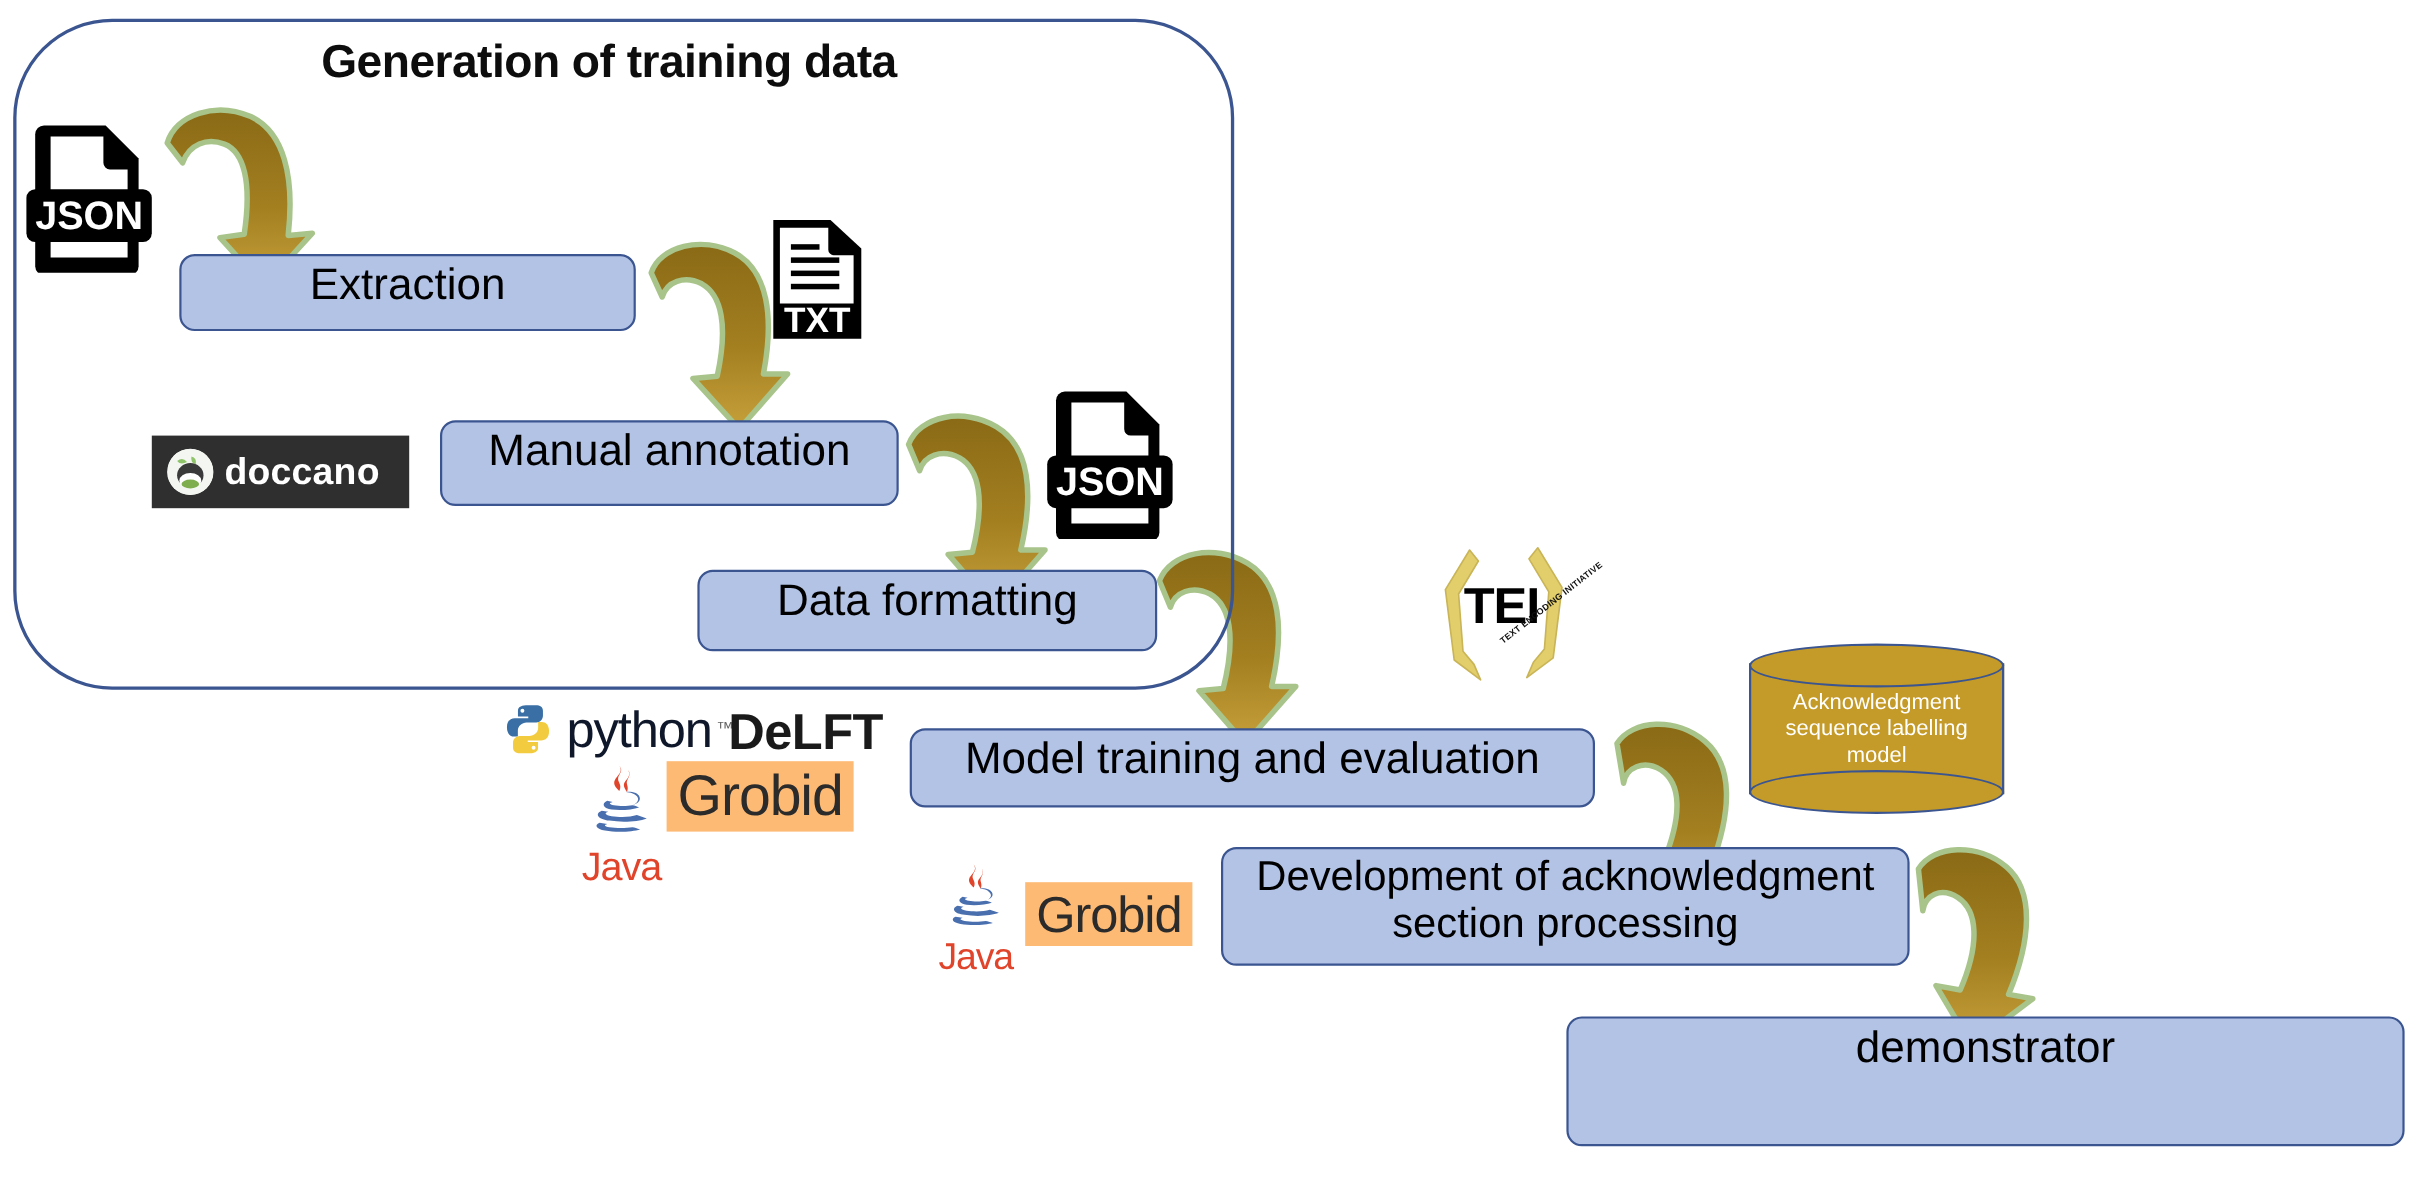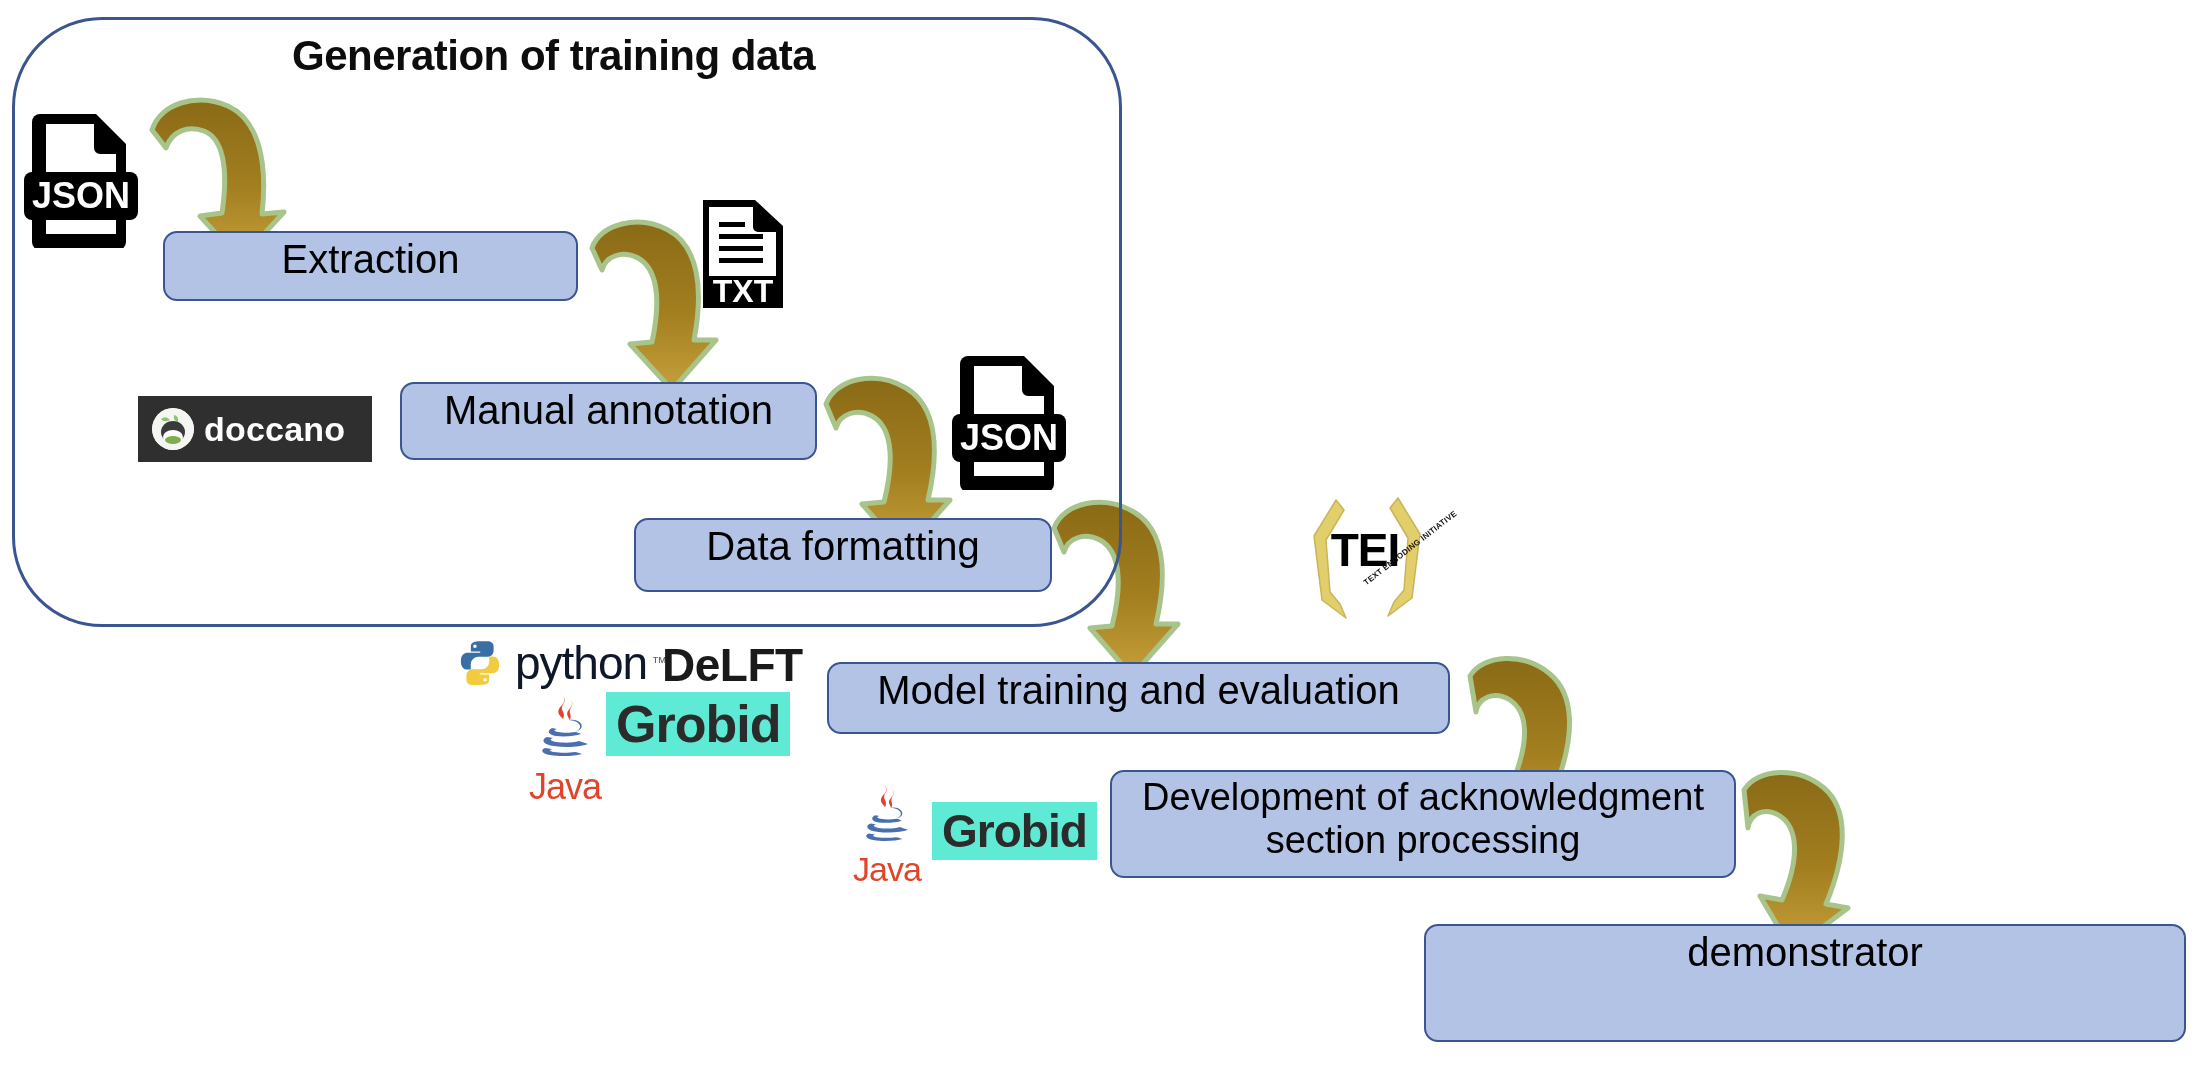--- a/index.html
+++ b/index.html
@@ -87,22 +87,22 @@
   .pylogo .py-word{color:#0f172a;font-weight:400;letter-spacing:-1px;}
   .pylogo .py-tm{color:#646464;vertical-align:super;}
 
   
   .javalogo{position:absolute;text-align:center;}
   .javalogo .jv-word{color:#e0452c;letter-spacing:-1px;font-weight:400;}
 
   
   .delft{position:absolute;color:#1a1a1a;font-weight:bold;letter-spacing:-0.5px;}
   .grobid{
-    position:absolute;color:#2b2b2b;font-weight:bold;
-    background:#5eead4;padding:2px 10px;letter-spacing:-1px;text-align:center;
+    position:absolute;color:#2b2b2b;font-weight:normal;
+    background:#fdba74;padding:2px 10px;letter-spacing:-1px;text-align:center;
   }
 
   
   .teilogo{position:absolute;}
   .teilogo .tei-word{
     position:absolute;left:50%;top:30%;transform:translate(-50%,-20%);
     color:#000;font-weight:bold;letter-spacing:-1px;
   }
   .teilogo .tei-sub{
     position:absolute;color:#111;white-space:nowrap;
@@ -254,20 +254,30 @@
       <path d="M23 36c-6 3-3 7 4 8 9 1 19 0 25-2-2-1-4-2-6-2-5 1-12 1-17 0-4-1-5-2-1-3l-5-1z" fill="#4a6fae"></path>
       <path d="M18 45c-7 3-3 8 7 9 12 2 26 1 34-2-3-1-6-2-9-3-6 2-16 2-23 1-6-1-7-3-3-4l-6-1z" fill="#4a6fae"></path>
       <path d="M16 56c-5 2-3 6 5 7 11 2 25 1 32-1-3-1-5-2-7-2-6 1-15 1-21 0-5-1-5-2-2-3l-7-1z" fill="#4a6fae"></path>
       <path d="M49 31c4 3 2 7-3 9 10-3 7-9 3-11-4-2-10-1-10-1s7 0 10 3z" fill="#4a6fae"></path>
     </svg>
     <div class="jv-word" style="font-size:34px;margin-top:-6px;">Java</div>
   </div>
 
   <div class="grobid" style="left:932px;top:802px;font-size:46px;">Grobid</div>
 
+  <div class="cyl" style="left:1590px;top:585px;width:232px;height:155px;">
+    <div class="body"></div>
+    <div class="top"></div>
+    <div class="bottom"></div>
+    <div class="cyl-label" style="font-size:20px;">
+      <span>Acknowledgment</span>
+      <span>sequence labelling</span>
+      <span>model</span>
+    </div>
+  </div>
 
   <div class="pbox" style="left:163px;top:231px;width:415px;height:70px;font-size:40px;">
     <span>Extraction</span>
   </div>
 
   <div class="pbox" style="left:400px;top:382px;width:417px;height:78px;font-size:40px;">
     <span>Manual annotation</span>
   </div>
 
   <div class="pbox" style="left:827px;top:662px;width:623px;height:72px;font-size:40px;">

